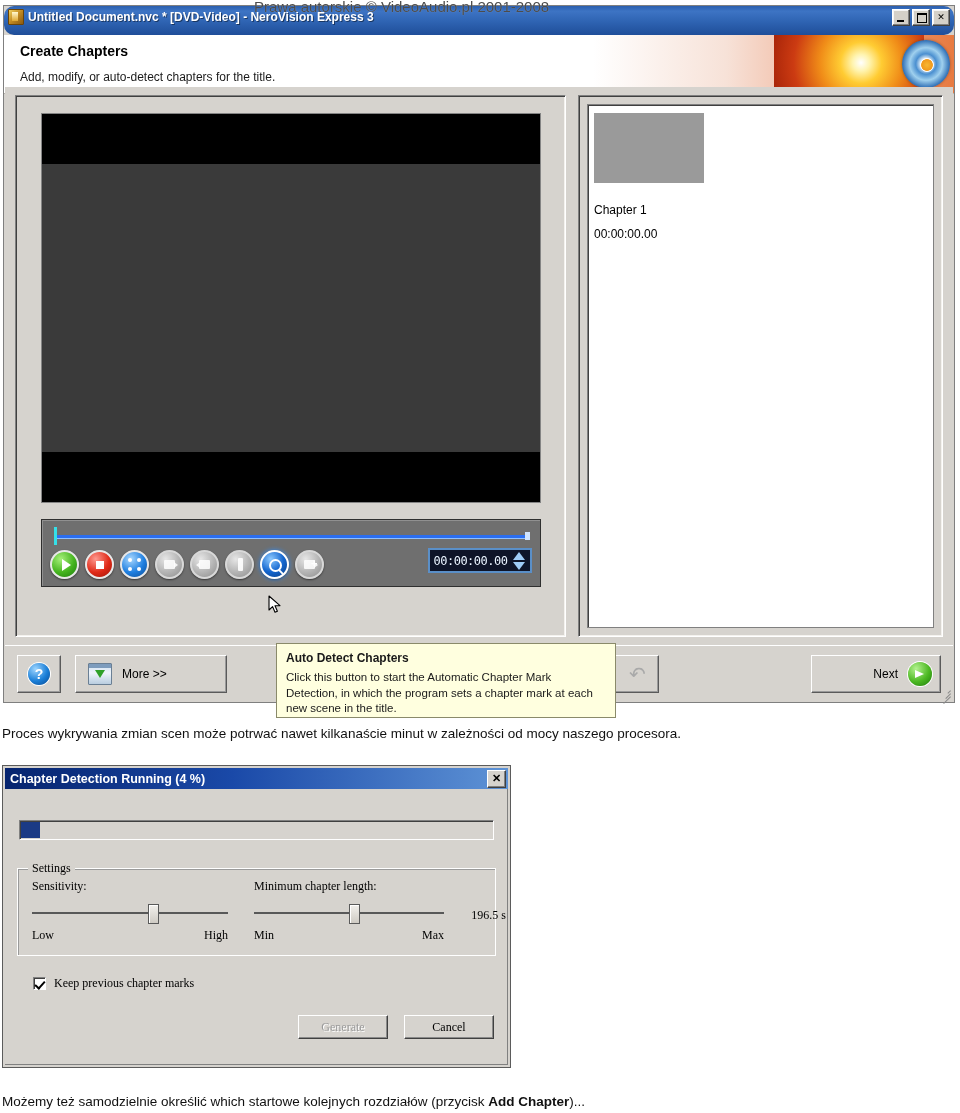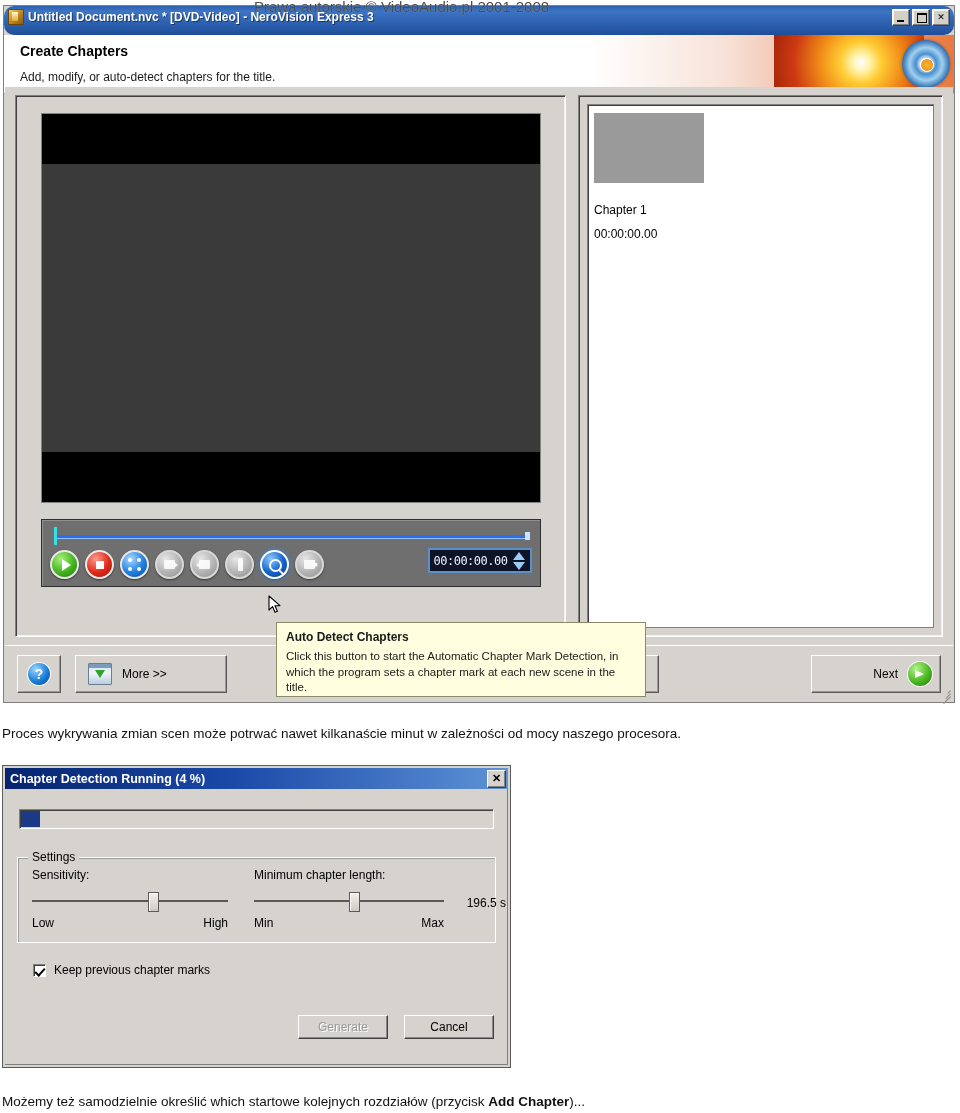--- a/index.html
+++ b/index.html
@@ -253,21 +253,21 @@
   .next-icon:after{content:"";position:absolute;left:7px;top:8px;width:0;height:0;
     border-left:9px solid #fff;border-top:4px solid transparent;border-bottom:4px solid transparent;}
   .resize-grip{position:absolute;right:2px;bottom:1px;width:12px;height:12px;}
   .resize-grip i{position:absolute;background:#8a8a8a;height:1px;}
   .resize-grip i:nth-child(1){right:0;bottom:3px;width:10px;transform:rotate(-45deg);transform-origin:right bottom;}
   .resize-grip i:nth-child(2){right:0;bottom:6px;width:7px;transform:rotate(-45deg);transform-origin:right bottom;}
   .resize-grip i:nth-child(3){right:0;bottom:9px;width:4px;transform:rotate(-45deg);transform-origin:right bottom;}
 
   
   .tooltip{
-    position:absolute;left:276px;top:622px;width:370px;height:75px;
+    position:absolute;left:276px;top:643px;width:340px;height:75px;
     background:#ffffdf;
     border:1px solid #8a8a6a;
     box-sizing:border-box;padding:6px 9px;
     z-index:30;
     font-size:11.5px;color:#1a1a1a;line-height:1.35;
   }
   .tt-title{font-weight:bold;font-size:12px;margin-bottom:4px;}
   .tt-body{font-size:11.5px;}
 
   
@@ -300,21 +300,21 @@
   }
   .dlg-title-text{color:#fff;font-size:12.5px;font-weight:bold;white-space:nowrap;}
   .dlg-close{
     margin-left:auto;width:17px;height:16px;
     background:#d6d3ce;
     border:1px solid #ffffff;border-right-color:#404040;border-bottom-color:#404040;
     box-shadow:inset -1px -1px 0 #808080;
     display:flex;align-items:center;justify-content:center;
     font-size:11px;font-weight:bold;color:#000;line-height:1;
   }
-  .dlg-body{padding:14px 12px 10px 12px;position:relative;height:calc(100% - 21px);box-sizing:border-box;}
+  .dlg-body{padding:25px 12px 10px 12px;position:relative;height:calc(100% - 21px);box-sizing:border-box;font-family:Liberation Serif, serif;}
   .progress-outer{
     height:20px;background:#d6d3ce;
     border:1px solid #808080;border-right-color:#ffffff;border-bottom-color:#ffffff;
     box-shadow:inset 1px 1px 0 #404040;
     box-sizing:border-box;padding:1px;margin:6px 2px 0 2px;
   }
   .progress-fill{height:100%;background:#1b3a85;width:4%;}
   .groupbox{
     margin-top:28px;border:1px solid #ffffff;
     box-shadow:inset 1px 1px 0 #9a9a9a;

